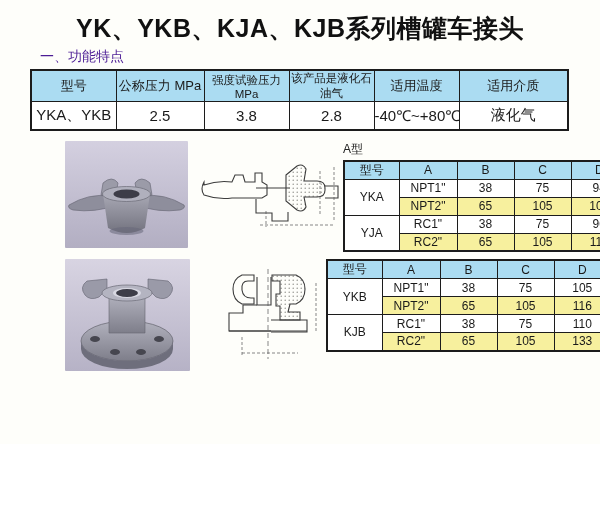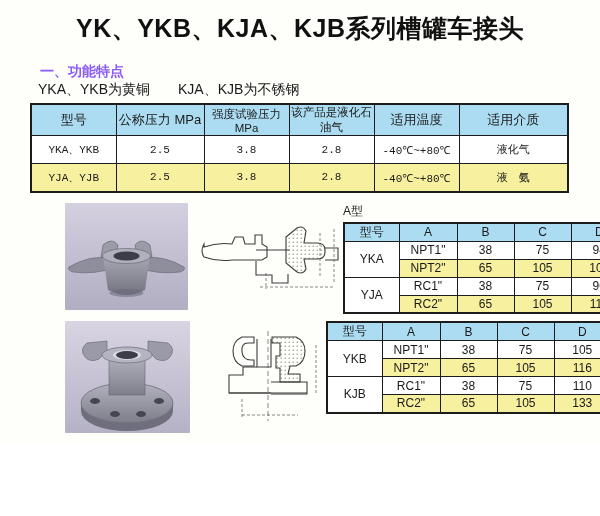--- a/index.html
+++ b/index.html
@@ -15,25 +15,25 @@
   }
   .doc-title {
     text-align: center;
     font-size: 25px;
     font-weight: bold;
     padding-top: 12px;
     letter-spacing: 0.5px;
     color: #111;
   }
   .sec-heading {
-    color: #8b5cf6;
-    font-weight: bold;
+    color: #4c1d95;
+    font-weight: normal;
     font-size: 14px;
     margin-left: 40px;
-    margin-top: 17px;
+    margin-top: 2px;
     line-height: 1.3;
   }
   .body-par {
     font-size: 14px;
     line-height: 1.5;
     margin: 1px 6px 0 8px;
     text-indent: 2em;
   }
   .materials-line {
     font-size: 14px;
@@ -54,21 +54,21 @@
     text-align: center;
     vertical-align: middle;
   }
   .perf-table th {
     background: #abdcf2;
     height: 30px;
     font-size: 13px;
     font-weight: normal;
   }
   .perf-table th.small { font-size: 11.5px; }
-  .perf-table td { height: 28px; font-size: 11px; background: #fff; font-family: Liberation Mono, monospace; }
+  .perf-table td { height: 28px; font-size: 15px; background: #fff; }
   .perf-table tr.yellow td { background: #f7f09e; }
   .c-model { width: 85px; }
   .c-nom   { width: 88px; }
   .c-str   { width: 85px; }
   .c-seal  { width: 85px; }
   .c-temp  { width: 85px; }
   .c-med   { width: 109px; }
   
   .dims-area { margin-top: 8px; }
   .dim-row {
@@ -116,21 +116,20 @@
 </style>
 </head>
 <body>
 
 <div class="page">
 
   <div class="doc-title">YK、YKB、KJA、KJB系列槽罐车接头</div>
 
   <div class="sec-heading">一、功能特点</div>
 
-  <div class="materials-line">YKA、YKB为黄铜　　KJA、KJB为不锈钢</div>
 
 
   <table class="perf-table">
     <colgroup>
       <col class="c-model">
         <col class="c-nom">
         <col class="c-str">
         <col class="c-seal">
         <col class="c-temp">
         <col class="c-med">
@@ -147,28 +146,20 @@
     </thead>
     <tbody>
       <tr>
         <td>YKA、YKB</td>
         <td>2.5</td>
         <td>3.8</td>
         <td>2.8</td>
         <td>-40℃~+80℃</td>
         <td>液化气</td>
       </tr>
-      <tr class="yellow">
-        <td>YJA、YJB</td>
-        <td>2.5</td>
-        <td>3.8</td>
-        <td>2.8</td>
-        <td>-40℃~+80℃</td>
-        <td>液　氨</td>
-      </tr>
     </tbody>
   </table>
 
 
   <div class="dims-area">
 
     <div class="dim-row first">
 
       <svg class="photo photo-a" viewBox="0 0 123 107">
         <defs>

